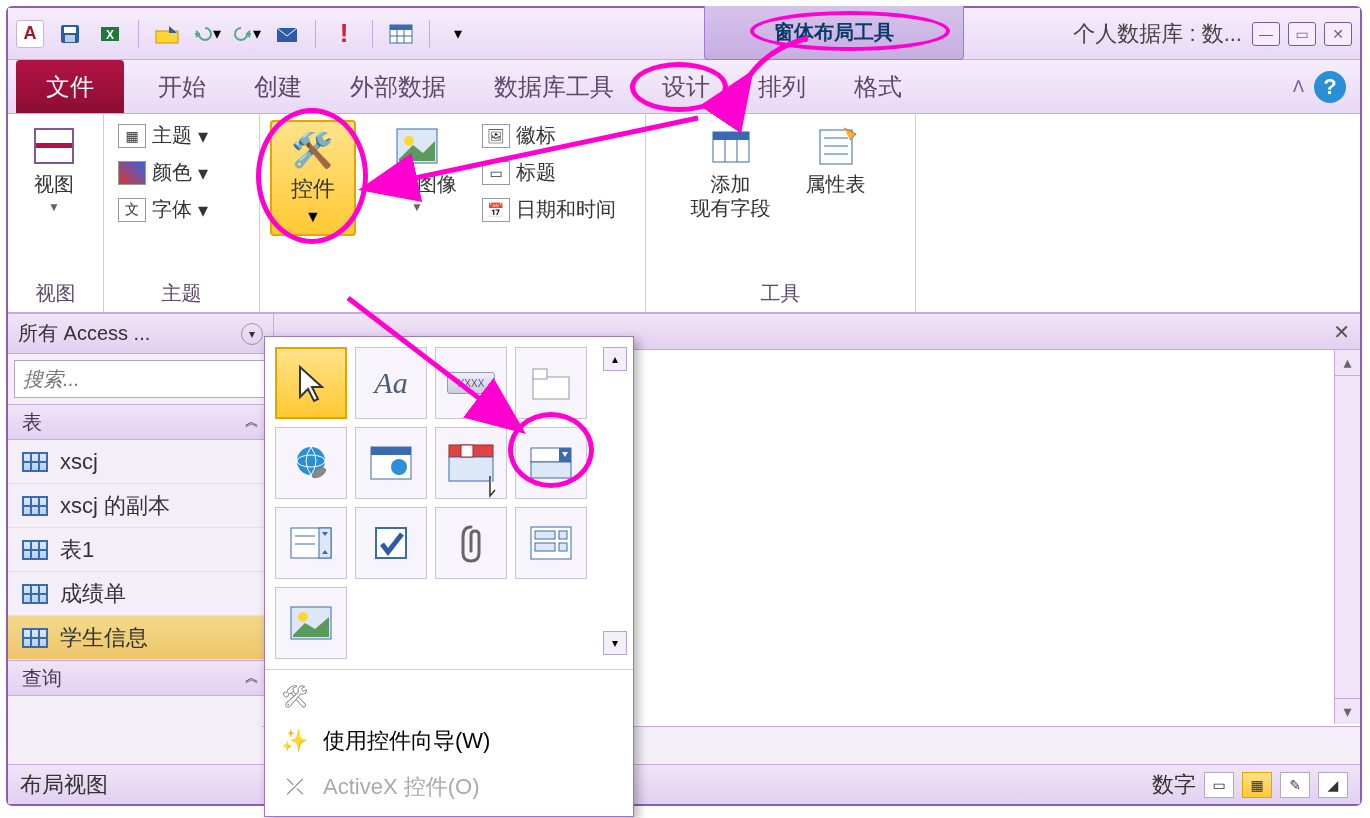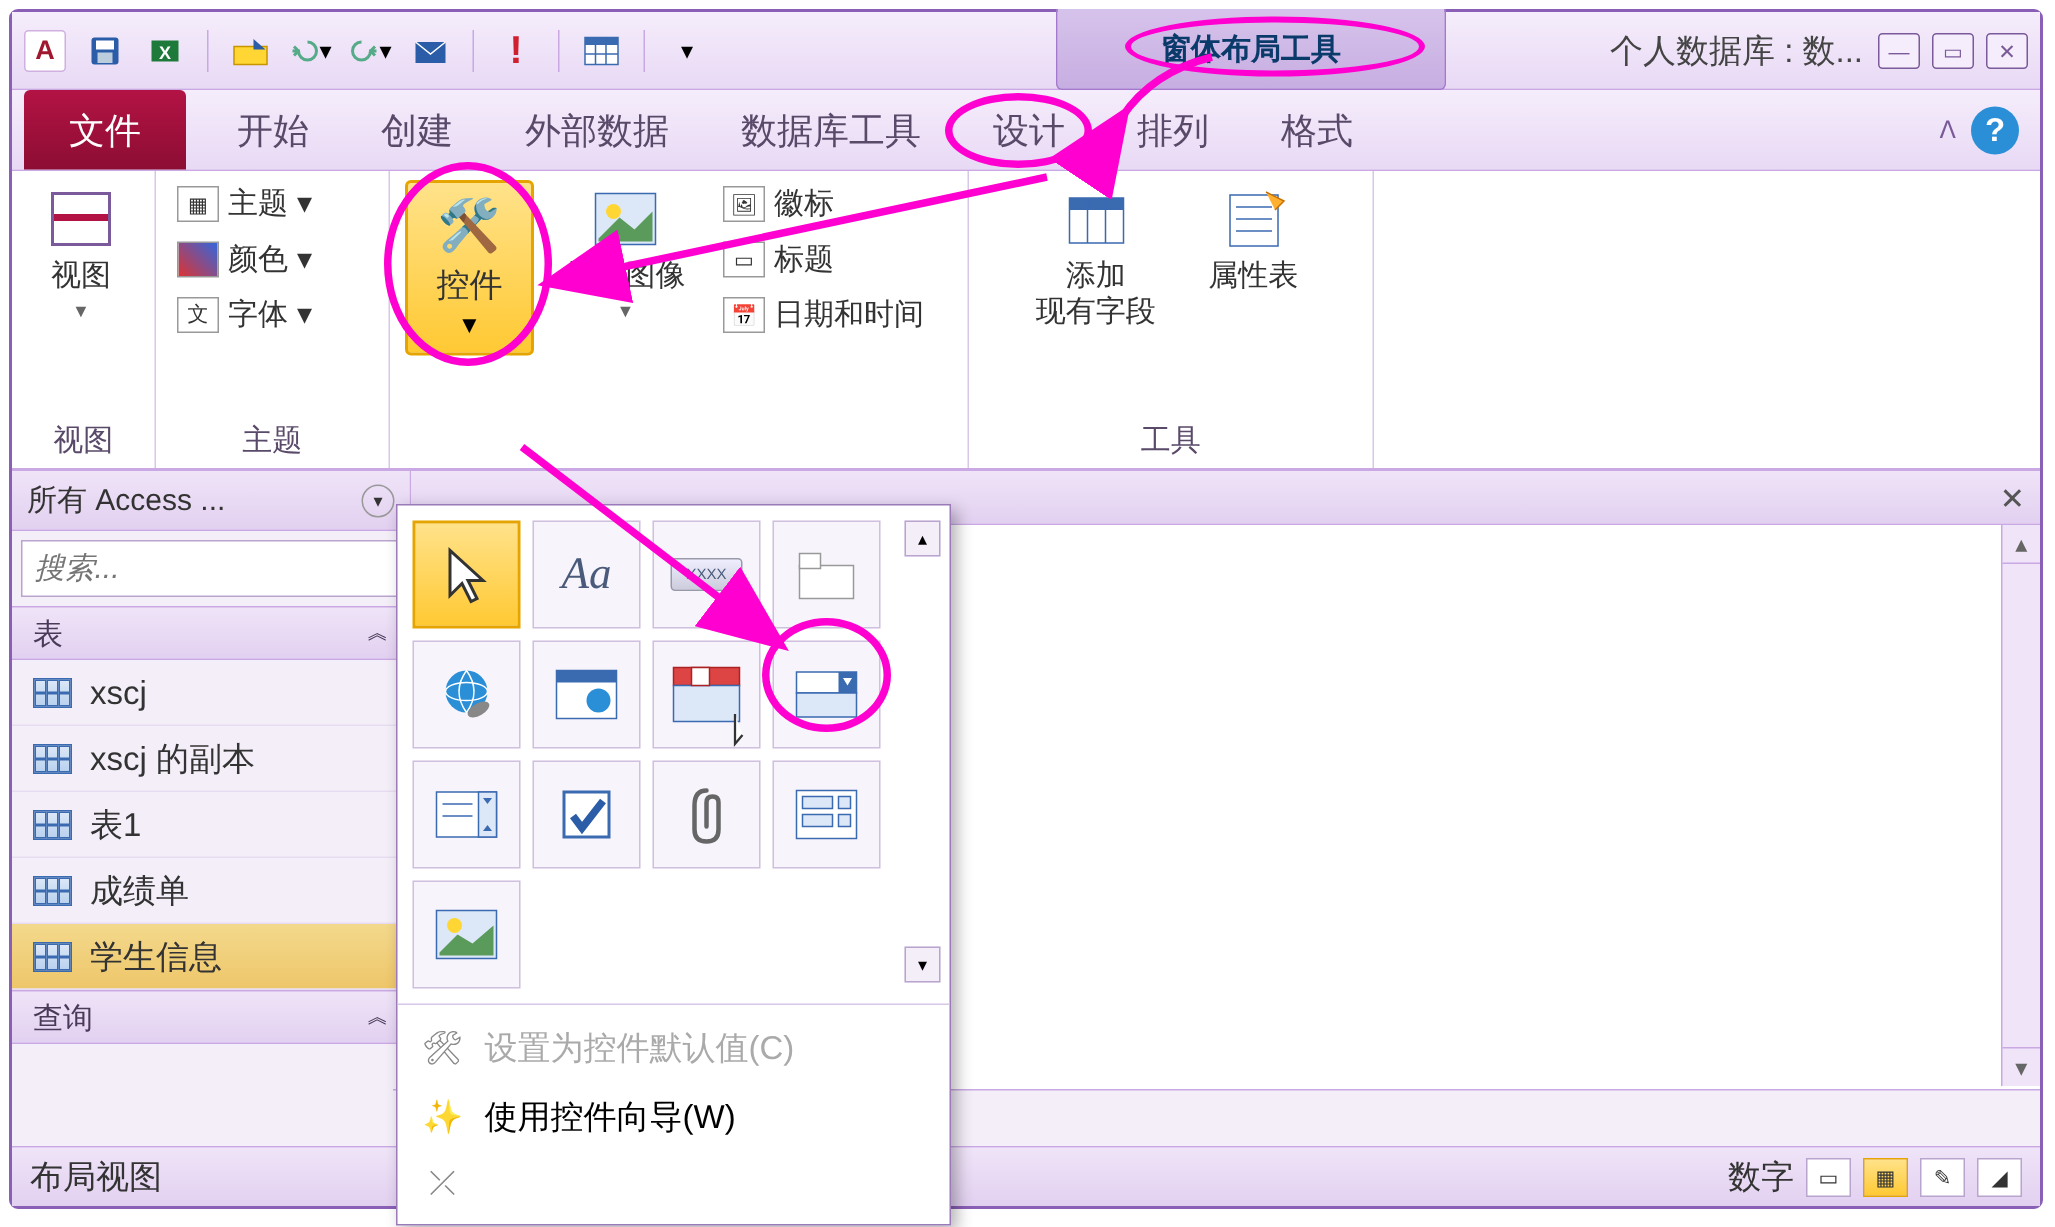--- a/index.html
+++ b/index.html
@@ -481,28 +481,28 @@
         </div>
 
       <div class="gallery-scroll">
         <div class="gscroll-btn">▴</div>
         <div class="gscroll-btn" style="position:absolute;bottom:0">▾</div>
       </div>
     </div>
     <div class="gallery-menu">
       <div class="gmenu-item disabled">
         <span class="micon">🛠</span>
-        <span>设置为控件默认值(C)</span>
       </div>
       <div class="gmenu-item">
         <span class="micon">✨</span>
         <span>使用控件向导(W)</span>
       </div>
       <div class="gmenu-item disabled">
         <span class="micon">⤫</span>
+        <span>ActiveX 控件(O)</span>
       </div>
     </div>
   </div>
 
   <div class="annot-ellipse-4"></div>
 
   <svg class="annot">
     <defs>
       <marker id="arrowhead" markerWidth="12" markerHeight="10" refX="10" refY="5" orient="auto">
         <path d="M0 0 L12 5 L0 10 Z" fill="#ff00d0"></path>

